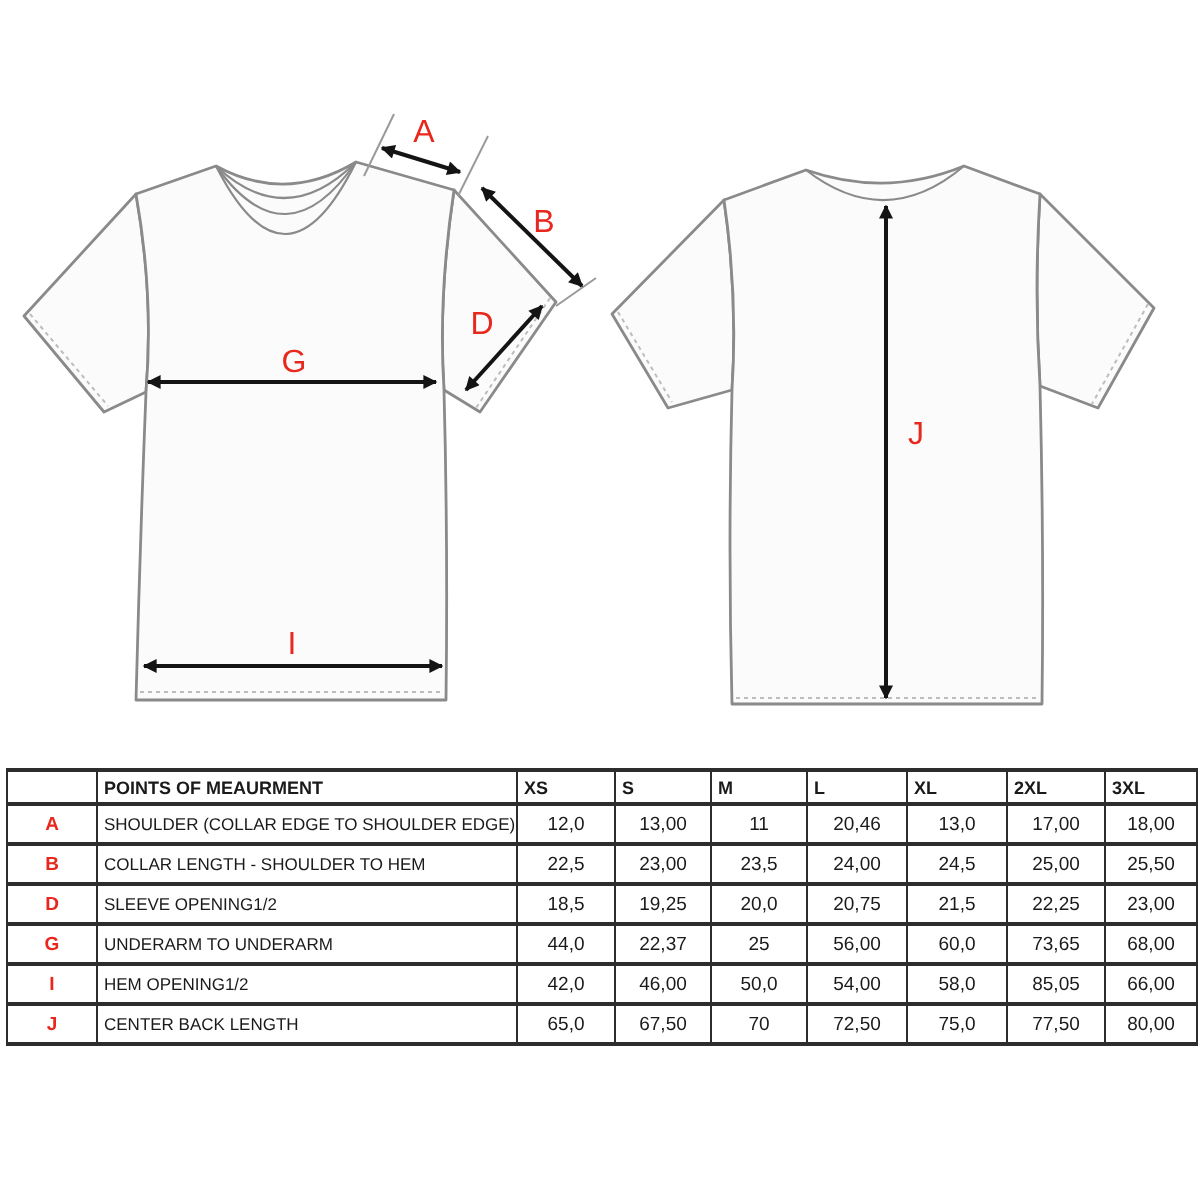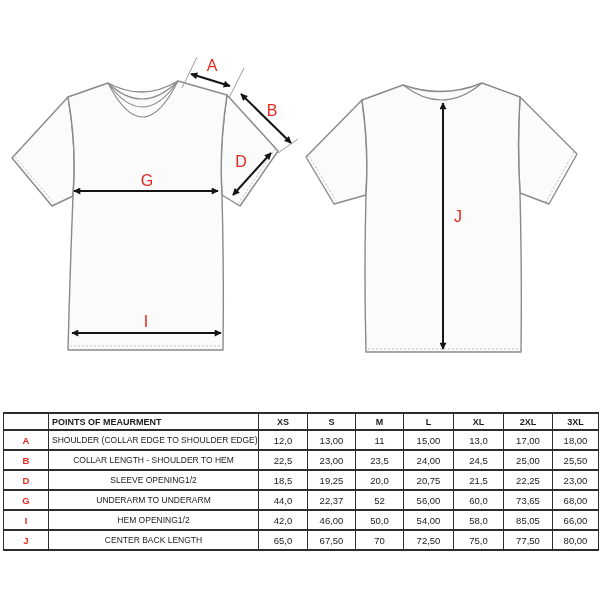--- a/index.html
+++ b/index.html
@@ -11,33 +11,33 @@
   svg text.mlabel{
     fill:#e8271d;font-family:"Liberation Sans",sans-serif;font-size:16px;
   }
   .shirt{fill:#fbfbfb;stroke:#8a8a8a;stroke-width:1.4;stroke-linejoin:round;}
   .seamline{fill:none;stroke:#8a8a8a;stroke-width:1.1;}
   .stitch{fill:none;stroke:#bdbdbd;stroke-width:1;stroke-dasharray:2 2;}
   .marrow{stroke:#141414;stroke-width:2;fill:none;}
   .extline{stroke:#9a9a9a;stroke-width:1;fill:none;}
 
   table.sizes{
-    position:absolute;left:3px;top:412px;width:595px;
+    position:absolute;left:3px;top:384px;width:595px;
     border-collapse:collapse;table-layout:fixed;
     font-family:"Liberation Sans", sans-serif;color:#1a1a1a;
   }
   table.sizes td, table.sizes th{
     border-left:1px solid #2d2d2d;border-right:1px solid #2d2d2d;
     border-top:2px solid #2d2d2d;border-bottom:2px solid #2d2d2d;
     padding:0 3px;overflow:hidden;white-space:nowrap;
   }
-  table.sizes th{height:15px;font-size:9px;font-weight:bold;text-align:center;}
+  table.sizes th{height:15px;font-size:9px;font-weight:bold;text-align:left;}
   table.sizes td{height:18px;font-size:9.5px;text-align:center;}
   table.sizes th.desc{text-align:left;}
-  table.sizes td.desc{font-size:8.5px;text-align:center;}
+  table.sizes td.desc{font-size:8.5px;text-align:left;}
   table.sizes td.letter{color:#e8271d;font-weight:bold;}
 </style>
 </head>
 <body>
 
 <div class="canvas">
 
   <svg class="diagram" viewBox="0 0 600 392" xmlns="http://www.w3.org/2000/svg">
     <defs>
       <marker id="ah-end" viewBox="0 0 10 10" refX="9" refY="5" markerWidth="9" markerHeight="7" orient="auto" markerUnits="userSpaceOnUse">
@@ -112,21 +112,21 @@
       <th>XL</th>
       <th>2XL</th>
       <th>3XL</th>
     </tr>
     <tr>
       <td class="letter">A</td>
       <td class="desc">SHOULDER (COLLAR EDGE TO SHOULDER EDGE)</td>
       <td>12,0</td>
       <td>13,00</td>
       <td>11</td>
-      <td>15,00</td>
+      <td>20,46</td>
       <td>13,0</td>
       <td>17,00</td>
       <td>18,00</td>
     </tr>
     <tr>
       <td class="letter">B</td>
       <td class="desc">COLLAR LENGTH - SHOULDER TO HEM</td>
       <td>22,5</td>
       <td>23,00</td>
       <td>23,5</td>
@@ -144,21 +144,21 @@
       <td>20,75</td>
       <td>21,5</td>
       <td>22,25</td>
       <td>23,00</td>
     </tr>
     <tr>
       <td class="letter">G</td>
       <td class="desc">UNDERARM TO UNDERARM</td>
       <td>44,0</td>
       <td>22,37</td>
-      <td>52</td>
+      <td>25</td>
       <td>56,00</td>
       <td>60,0</td>
       <td>73,65</td>
       <td>68,00</td>
     </tr>
     <tr>
       <td class="letter">I</td>
       <td class="desc">HEM OPENING1/2</td>
       <td>42,0</td>
       <td>46,00</td>

